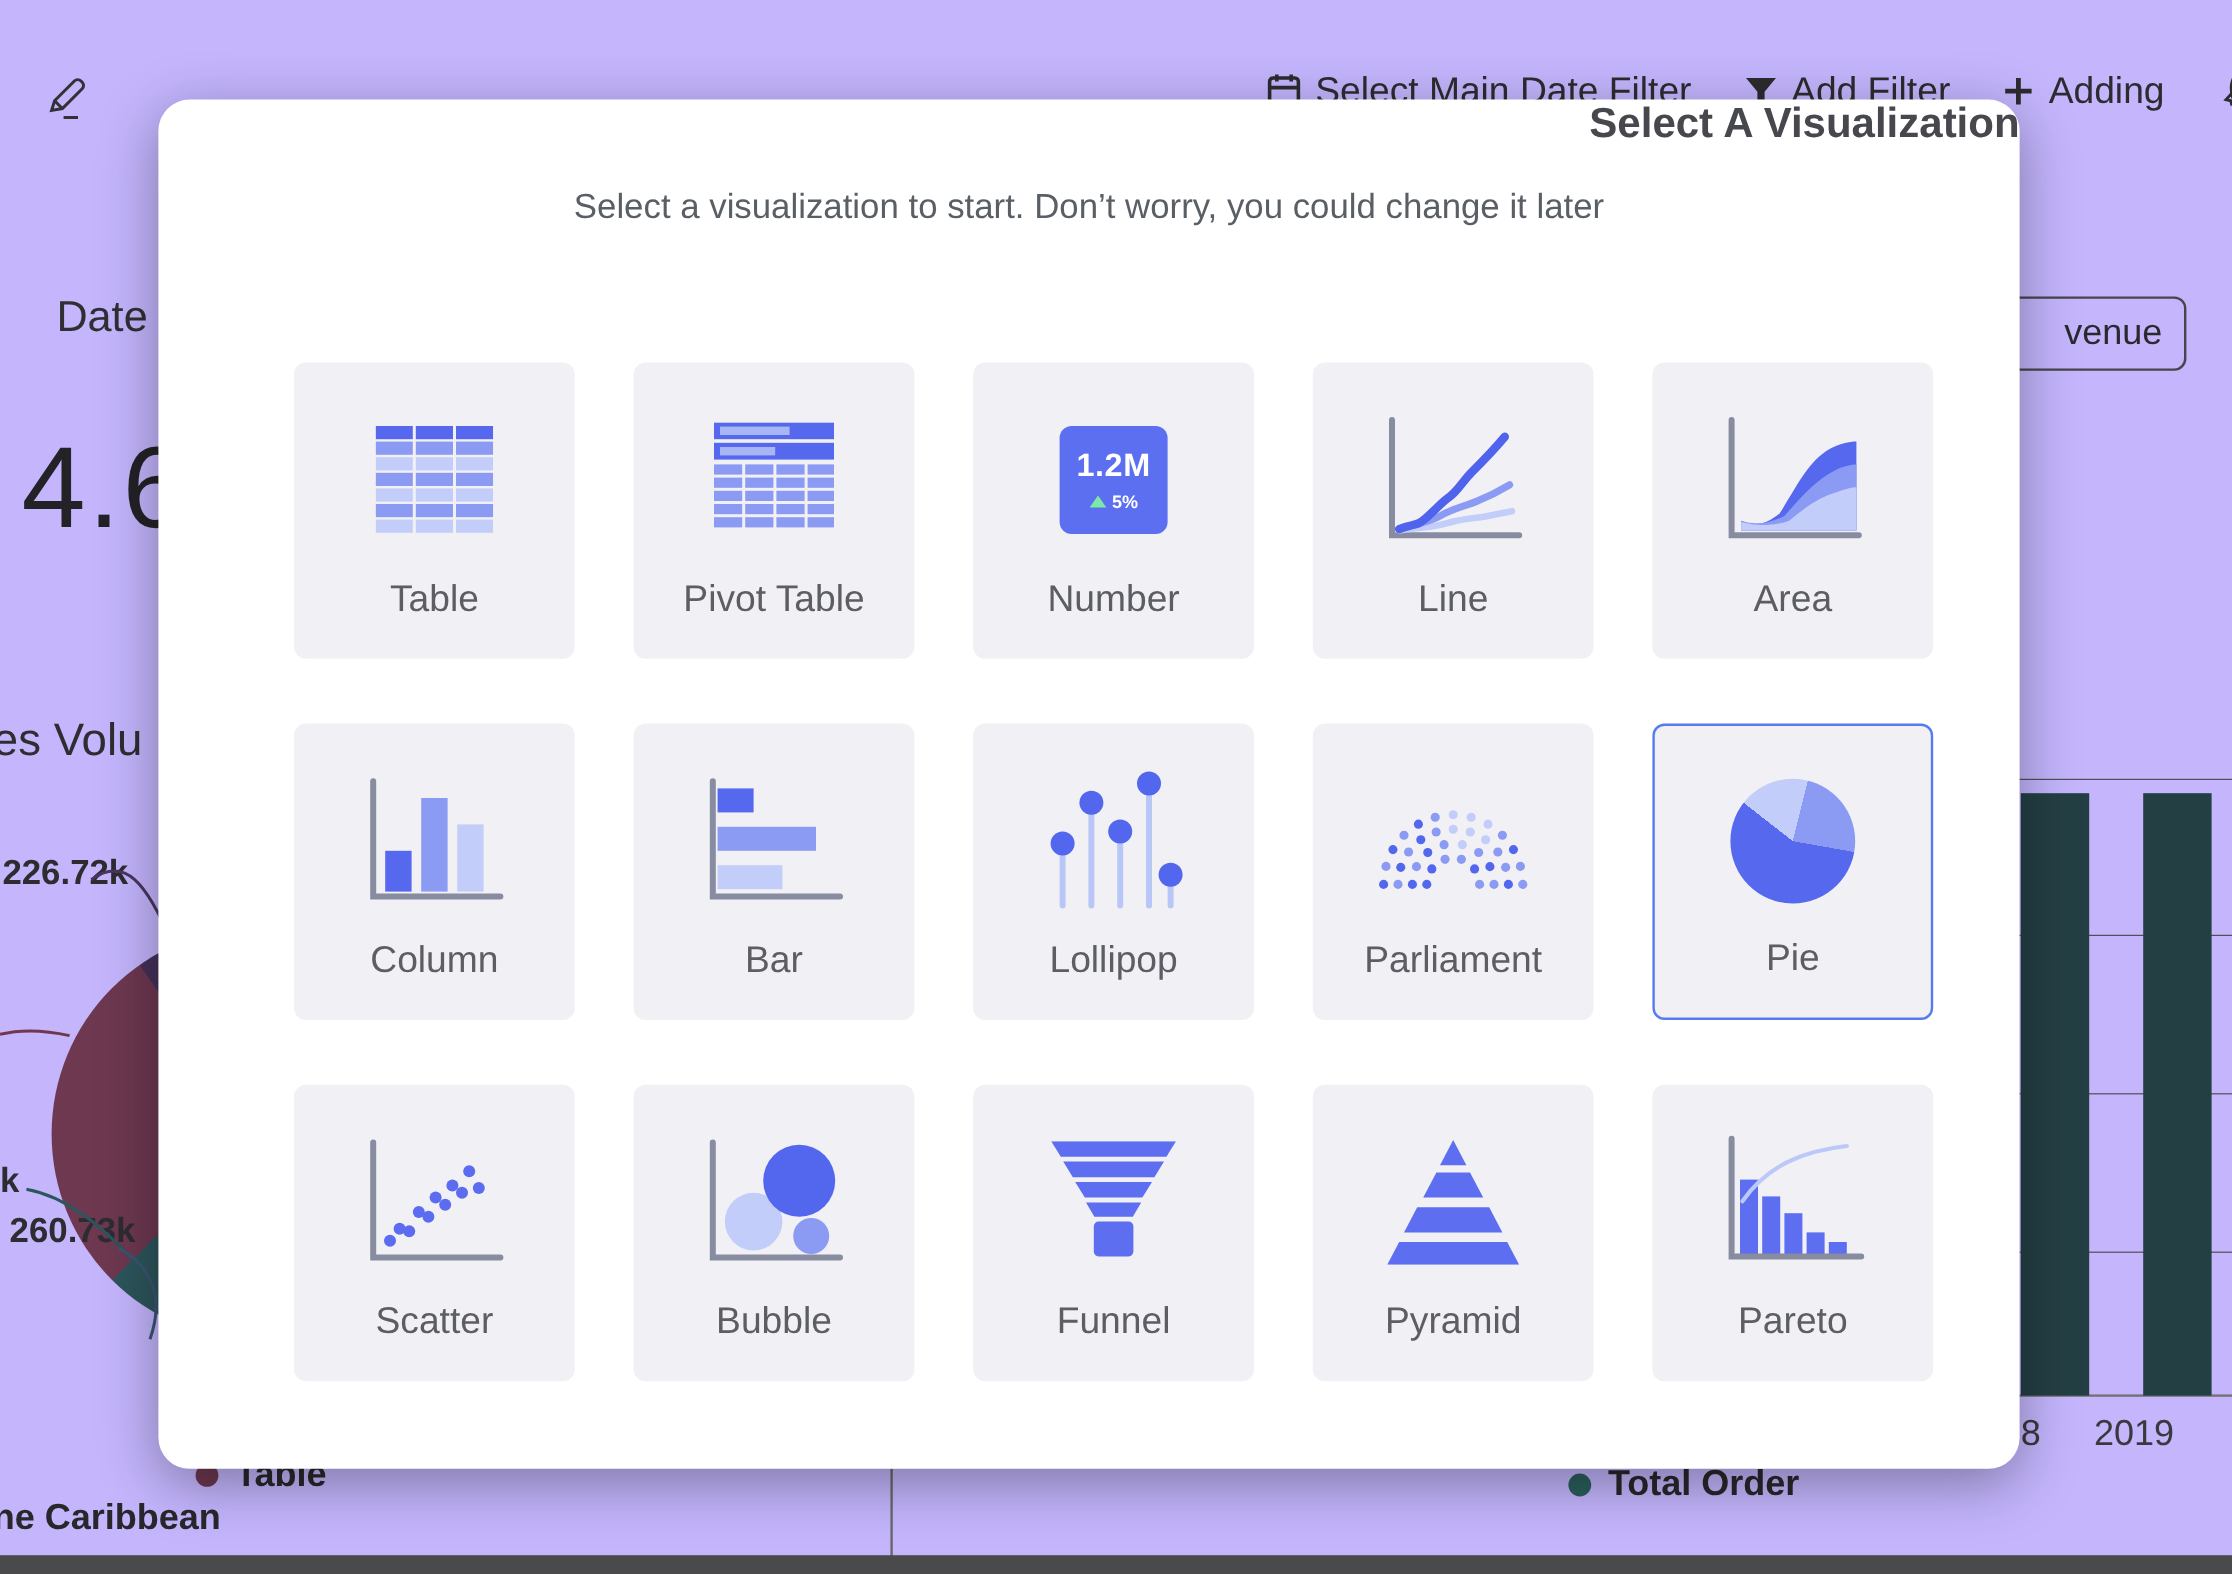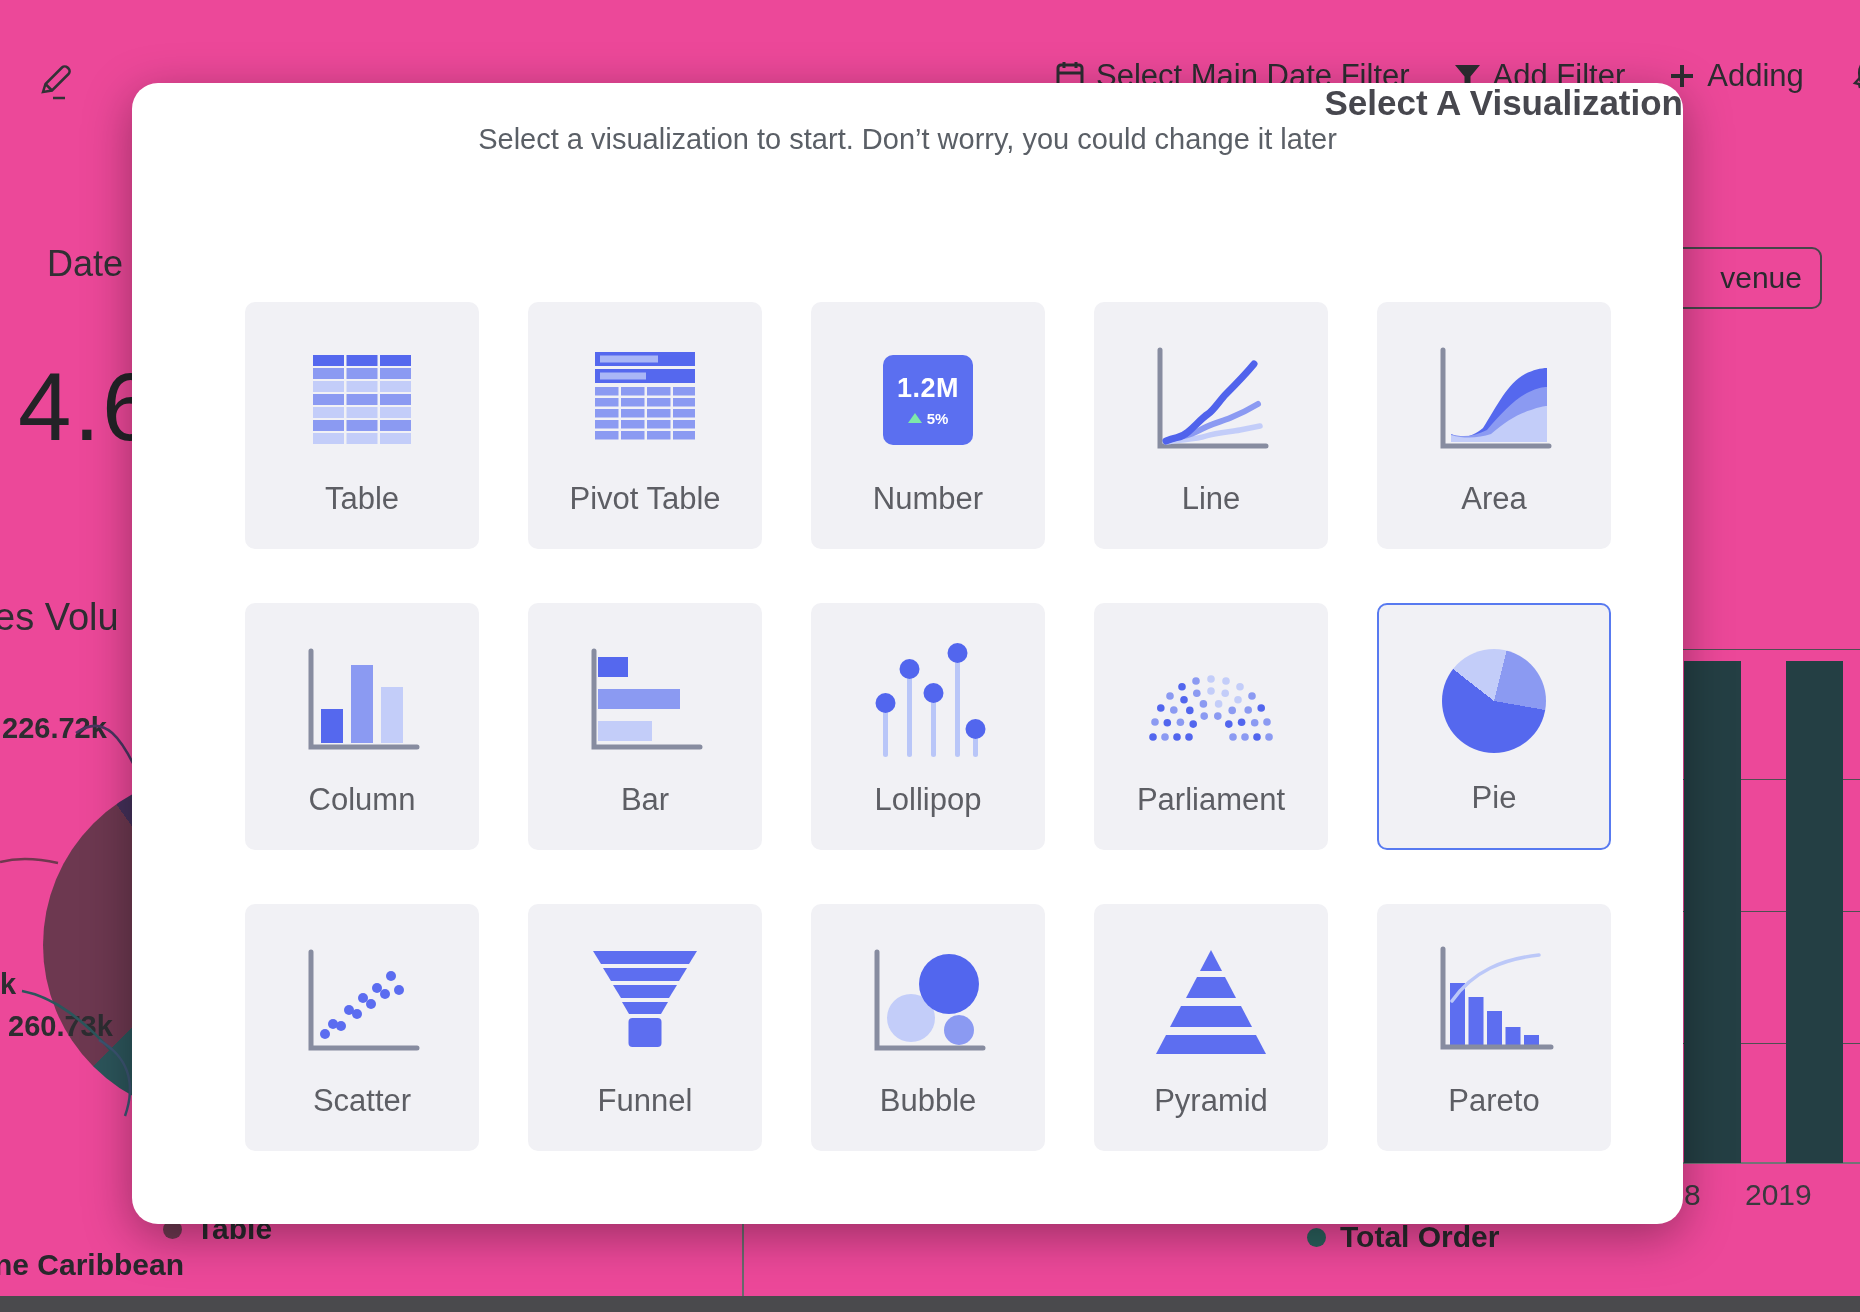--- a/index.html
+++ b/index.html
@@ -1,18 +1,18 @@
 <!DOCTYPE html>
 <html><head>
 <meta charset="utf-8">
 <style>
   * { margin:0; padding:0; box-sizing:border-box; }
   html,body { width:1860px; height:1312px; }
   body { font-family:"Liberation Sans", sans-serif; background:#59595c; overflow:hidden; }
-  .stage { position:relative; width:1860px; height:1312px; background:#ec4899; overflow:hidden; }
+  .stage { position:relative; width:1860px; height:1312px; background:#c4b5fd; overflow:hidden; }
   .abs { position:absolute; }
   .toolbar { position:absolute; left:1056px; top:52px; height:48px; display:flex; align-items:center; gap:44px; white-space:nowrap; }
   .tb-item { display:flex; align-items:center; gap:12px; font-size:31px; color:#2c2c30; cursor:pointer; }
   .tb-item svg { display:block; }
   .pencil { position:absolute; left:38px; top:62px; }
   .metric-title { position:absolute; left:47px; top:243px; font-size:36px; color:#303034; }
   .metric-value { position:absolute; left:18px; top:352px; font-size:96px; font-weight:normal; color:#232327; letter-spacing:2px; }
   .pie-title { position:absolute; left:-6px; top:596px; font-size:38px; color:#2e2e32; }
   .bd-pie { position:absolute; left:43px; top:773px; width:344px; height:344px; border-radius:50%;
     background:conic-gradient(#44305a 0 35deg,#3a5070 35deg 205deg,#2c555b 205deg 225deg,#6d3850 225deg 325deg,#44305a 325deg 360deg); }
@@ -25,21 +25,21 @@
   .axisline { position:absolute; left:1450px; top:1162px; width:410px; height:2px; background:#737376; }
   .teal-bar { position:absolute; top:661px; width:57px; height:502px; background:#243f44; }
   .axis-lab { position:absolute; top:1178px; font-size:30px; color:#3a3a3e; }
   .rev-btn { position:absolute; left:1610px; top:247px; width:212px; height:62px; border:2px solid #46464a; border-radius:10px;
     display:flex; align-items:center; justify-content:flex-end; padding-right:18px; font-size:30px; color:#2a2a2e; }
 
   
   .modal { position:absolute; left:132px; top:83px; width:1551px; height:1141px; background:#ffffff; border-radius:26px;
     box-shadow:0 12px 48px rgba(0,0,0,.35); z-index:10; }
   .modal-title { text-align:right; font-size:35px; font-weight:bold; color:#47474e; }
-  .modal-sub { text-align:center; font-size:29px; color:#5a5f66; }
+  .modal-sub { margin-top:34px; text-align:center; font-size:29px; color:#5a5f66; }
   .grid { position:absolute; left:113px; top:219px; display:grid; grid-template-columns:repeat(5,234px); gap:54px 49px; }
   .card { width:234px; height:247px; background:#f1f1f5; border-radius:10px; display:flex; flex-direction:column; cursor:pointer; }
   .card.selected { border:2px solid #587af0; }
   .icon-wrap { flex:1; display:flex; align-items:center; justify-content:center;margin-top:16px; }
   .card-label { text-align:center; font-size:31px; color:#5d5e64; margin-bottom:32px; }
   .num-tile { width:90px; height:90px; background:#5b6ff0; border-radius:10px; display:flex; flex-direction:column; align-items:center; justify-content:center; gap:6px; }
   .num-val { color:#fff; font-size:27px; font-weight:bold; letter-spacing:.5px; }
   .num-delta { display:flex; align-items:center; gap:5px; }
   .tri-up { width:0; height:0; border-left:7px solid transparent; border-right:7px solid transparent; border-bottom:10px solid #7de8a8; }
   .num-pct { color:#fff; font-size:15px; font-weight:bold; }
@@ -376,41 +376,41 @@
               <circle cx="90" cy="30" r="5"></circle>
                 <circle cx="98" cy="44" r="5"></circle>
             </g>
           </svg>
         </div>
         <div class="card-label">Scatter</div>
       </div>
 
       <div class="card">
         <div class="icon-wrap">
+          <svg width="122" height="112" viewBox="0 0 122 112">
+            <path d="M10 6 L10 102 L116 102" stroke="#878ca0" stroke-width="5" fill="none" stroke-linecap="round"></path>
+            <circle cx="44" cy="72" r="24" fill="#c3cdf9"></circle>
+            <circle cx="82" cy="38" r="30" fill="#5266ee"></circle>
+            <circle cx="92" cy="84" r="15" fill="#8b9af2"></circle>
+          </svg>
+        </div>
+        <div class="card-label">Bubble</div>
+      </div>
+
+      <div class="card">
+        <div class="icon-wrap">
           <svg width="110" height="102" viewBox="0 0 110 102" fill="#5d6ef0">
             <path d="M3 0 H107 L99 13 H11 Z"></path>
             <path d="M13 17 H97 L89 30 H21 Z"></path>
             <path d="M23 34 H87 L79 47 H31 Z"></path>
             <path d="M32 51 H78 L71 63 H39 Z"></path>
             <rect x="38.5" y="67" width="33" height="29" rx="4"></rect>
           </svg>
         </div>
         <div class="card-label">Funnel</div>
-      </div>
-
-      <div class="card">
-        <div class="icon-wrap">
-          <svg width="122" height="112" viewBox="0 0 122 112">
-            <path d="M10 6 L10 102 L116 102" stroke="#878ca0" stroke-width="5" fill="none" stroke-linecap="round"></path>
-            <circle cx="44" cy="72" r="24" fill="#c3cdf9"></circle>
-            <circle cx="82" cy="38" r="30" fill="#5266ee"></circle>
-            <circle cx="92" cy="84" r="15" fill="#8b9af2"></circle>
-          </svg>
-        </div>
-        <div class="card-label">Bubble</div>
       </div>
 
       <div class="card">
         <div class="icon-wrap">
           <svg width="110" height="104" viewBox="0 0 110 104" fill="#5d6ef0">
             <path d="M55 0 L66 21 H44 Z"></path>
             <path d="M41 27 H69 L80 48 H30 Z"></path>
             <path d="M25 56 H85 L96 77 H14 Z"></path>
             <path d="M10 85 H100 L110 104 H0 Z"></path>
           </svg>

